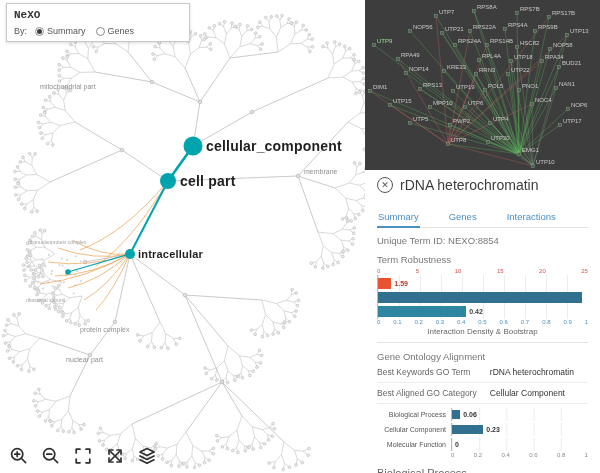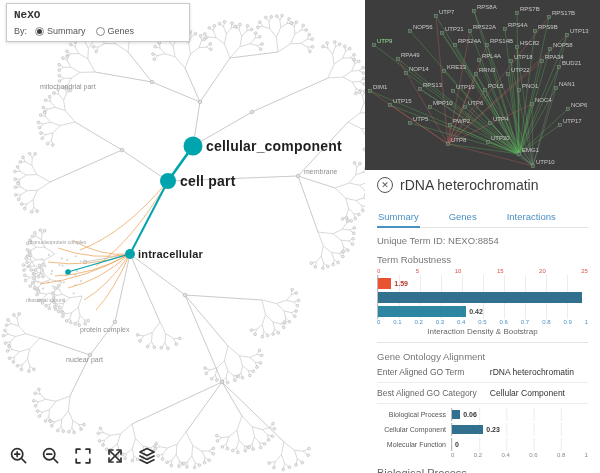--- a/index.html
+++ b/index.html
@@ -1481,21 +1481,21 @@
           <span>0.8</span>
           <span>0.9</span>
           <span>1</span>
         </div>
         <div class="axis-caption">Interaction Density &amp; Bootstrap</div>
       </div>
     <div class="divider"></div>
     <div class="section-heading">Gene Ontology Alignment</div>
     <div id="go-table">
         <div class="go-row">
-          <div class="lab">Enter Aligned GO Term</div>
+          <div class="lab">Best Keywords GO Term</div>
           <div class="val">rDNA heterochromatin</div>
         </div>
         <div class="go-row">
           <div class="lab">Best Aligned GO Category</div>
           <div class="val">Cellular Component</div>
         </div>
       </div>
     <div id="chart2" class="chart">
         <div class="mini-row">
           <div class="mini-label">Biological Process</div>

